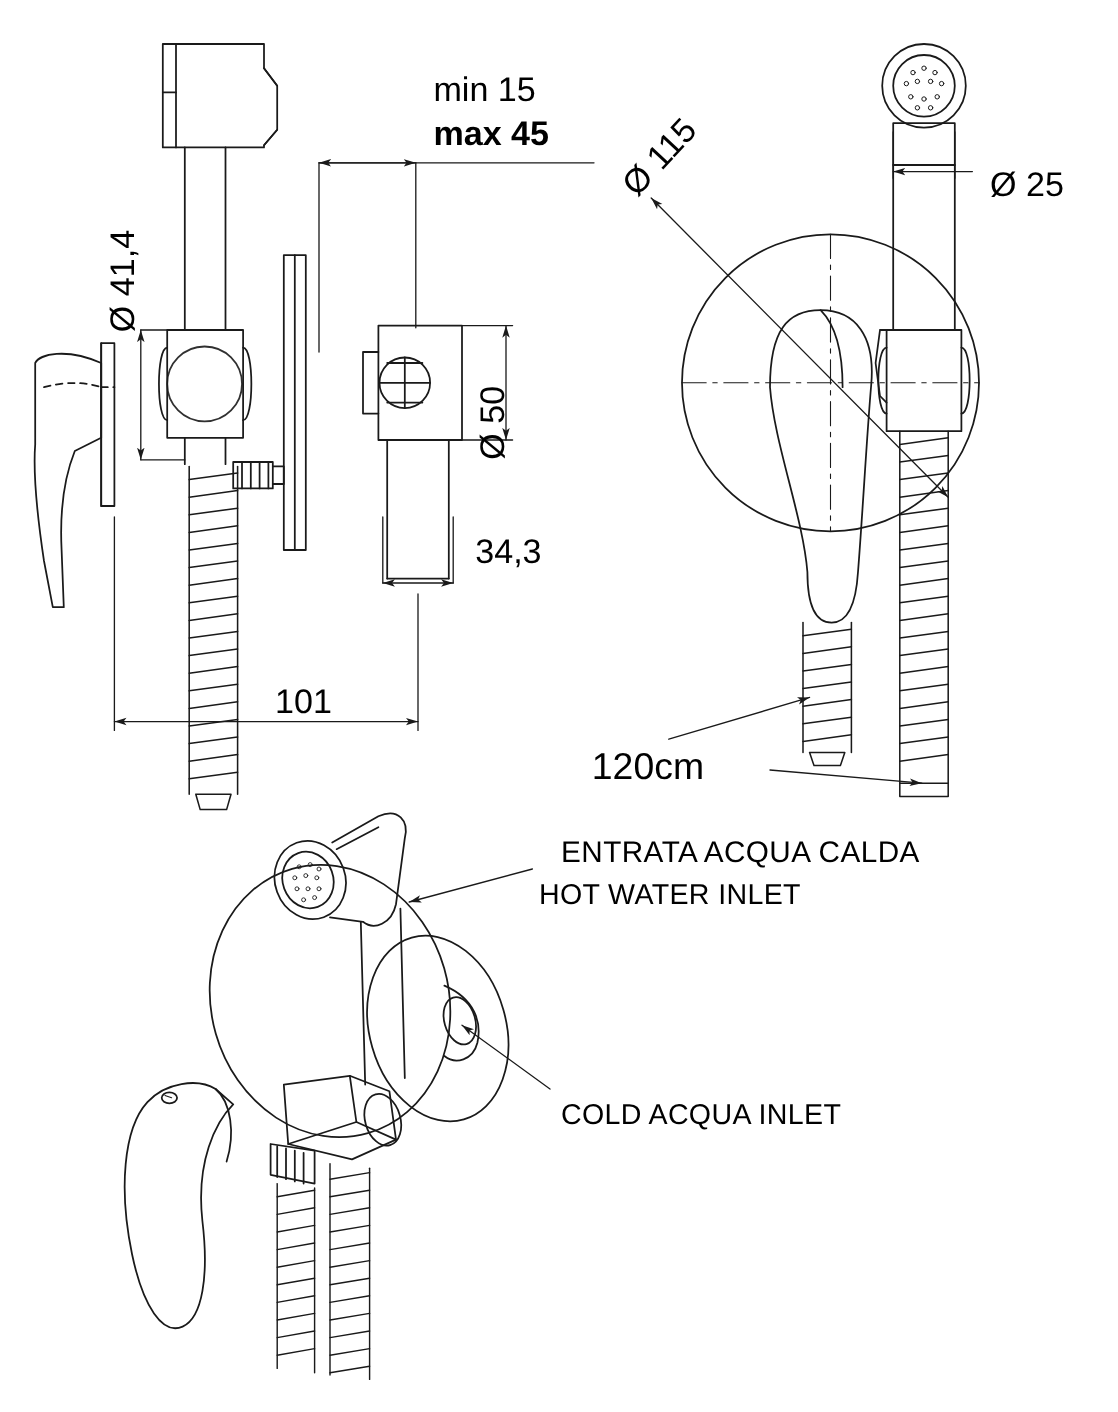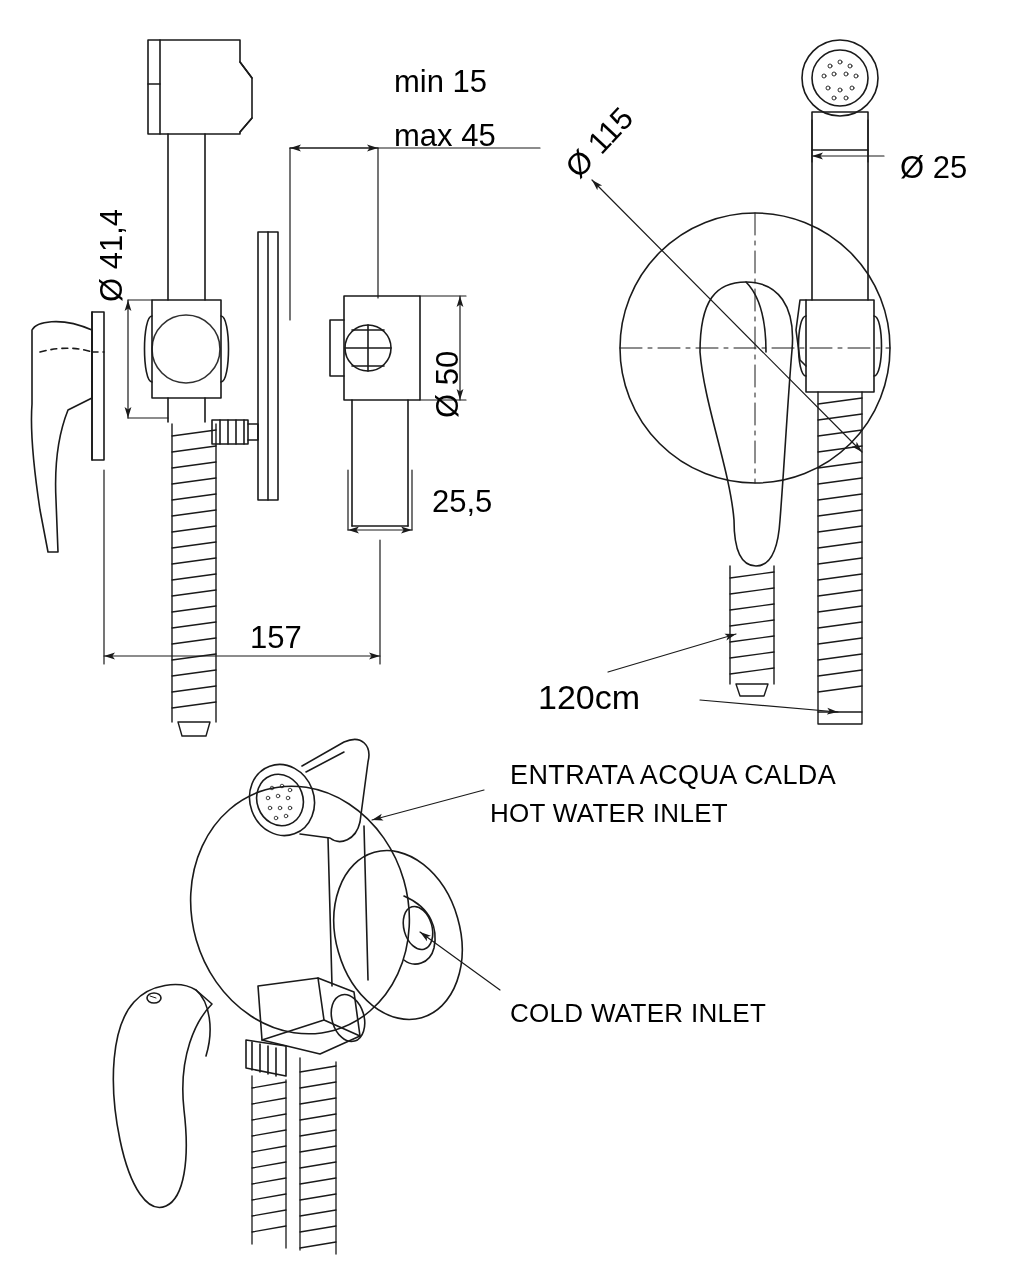--- a/index.html
+++ b/index.html
@@ -275,34 +275,34 @@
       <g stroke-width="1.2">
         <path d="M484,790 L372,820" marker-end="url(#arrL)"></path>
       </g>
       <g stroke-width="1.2">
         <path d="M500,990 L420,932" marker-end="url(#arrL)"></path>
       </g>
     </g>
   </svg>
 
   <div class="lbl dim" style="left:394px; top:66px;">min 15</div>
-  <div class="lbl dim" style="left:394px; top:120px;">max 45</div>
+  <div class="lbl dim" style="left:394px; top:106px;font-weight:bold;">max 45</div>
 
   <div class="lbl dim dim-rot-414" style="left:96px; top:302px;">Ø 41,4</div>
 
   <div class="lbl dim dim-rot-50" style="left:432px; top:418px;">Ø 50</div>
 
-  <div class="lbl dim" style="left:432px; top:486px;">25,5</div>
-
-  <div class="lbl dim" style="left:250px; top:622px;">157</div>
+  <div class="lbl dim" style="left:432px; top:486px;">34,3</div>
+
+  <div class="lbl dim" style="left:250px; top:622px;">101</div>
 
   <div class="lbl dim" style="left:900px; top:152px;">Ø 25</div>
 
   <div class="lbl dim dim-rot-115" style="left:560px; top:162px;">Ø 115</div>
 
   <div class="lbl" style="left:538px; top:680px; font-size:34px;">120cm</div>
 
   <div class="lbl callout-it" style="left:490px; top:762px;">ENTRATA ACQUA CALDA</div>
   <div class="lbl callout-en" style="left:490px; top:800px;">HOT WATER INLET</div>
 
-  <div class="lbl callout-en" style="left:510px; top:1000px;">COLD WATER INLET</div>
+  <div class="lbl callout-en" style="left:510px; top:1000px;">COLD ACQUA INLET</div>
 
 </div>
 
 </body></html>

